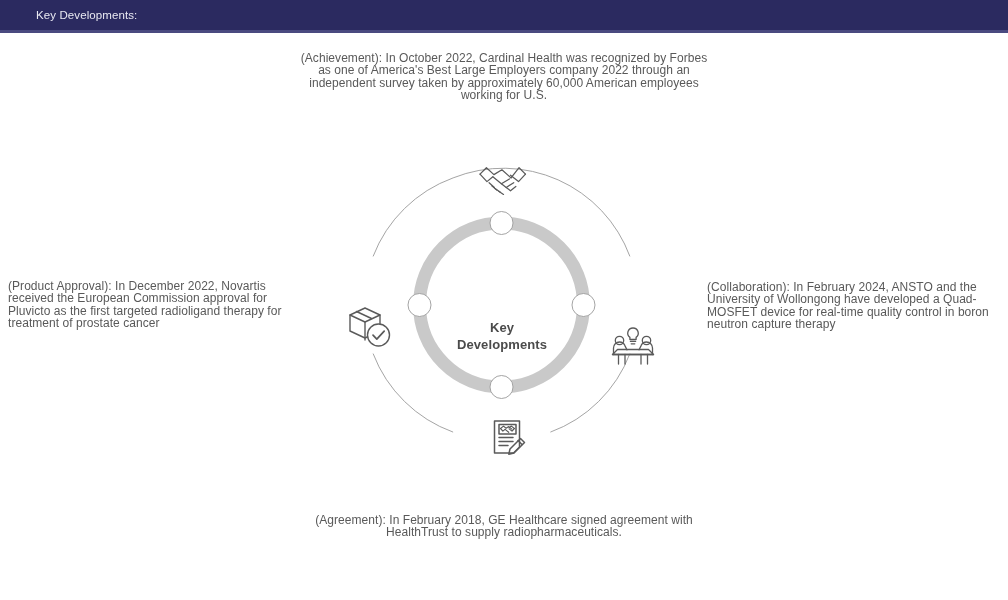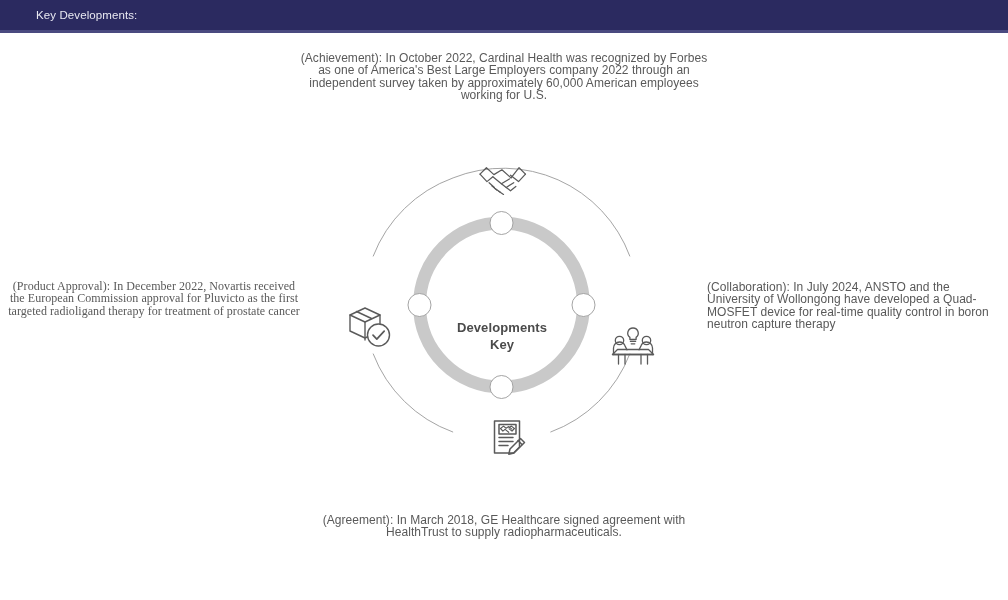--- a/index.html
+++ b/index.html
@@ -79,22 +79,21 @@
   .callout-top {
     left: 296px;
     top: 52px;
     width: 416px;
     text-align: center;
   }
   .callout-left {
     left: 8px;
     top: 280px;
     width: 292px;
-    text-align: center;
-    font-family: Liberation Serif, serif;
+    text-align: left;
   }
   .callout-right {
     left: 707px;
     top: 281px;
     width: 292px;
     text-align: left;
   }
   .callout-bottom {
     left: 296px;
     top: 514px;
@@ -205,30 +204,30 @@
       <path d="M -18 -12 l 15 7 l 15 -7"></path>
       <path d="M -3 -5 l 0 18"></path>
       <path d="M -11.5 -15.5 l 15 7"></path>
 
       <circle cx="10.5" cy="8" r="11" fill="#ffffff"></circle>
       <path d="M 5.0 8.2 l 3.8 3.9 l 7.4 -8.0" stroke-width="1.7"></path>
     </g>
   </svg>
 
   <div class="center-label">
+    <div>Key</div>
     <div>Developments</div>
-    <div>Key</div>
   </div>
 </div>
 
 <div class="callout callout-top">(Achievement): In October 2022, Cardinal Health was recognized by Forbes as one of America's Best Large Employers company 2022 through an independent survey taken by approximately 60,000 American employees working for U.S.</div>
 
-<div class="callout callout-right">(Collaboration): In July 2024, ANSTO and the University of Wollongong have developed a Quad-MOSFET device for real-time quality control in boron neutron capture therapy</div>
-
-<div class="callout callout-bottom">(Agreement): In March 2018, GE Healthcare signed agreement with HealthTrust to supply radiopharmaceuticals.</div>
+<div class="callout callout-right">(Collaboration): In February 2024, ANSTO and the University of Wollongong have developed a Quad-MOSFET device for real-time quality control in boron neutron capture therapy</div>
+
+<div class="callout callout-bottom">(Agreement): In February 2018, GE Healthcare signed agreement with HealthTrust to supply radiopharmaceuticals.</div>
 
 <div class="callout callout-left">(Product Approval): In December 2022, Novartis received the European Commission approval for Pluvicto as the first targeted radioligand therapy for treatment of prostate cancer</div>
 
 <div class="footer">
   
   
   
 </div>
 
 </body></html>

